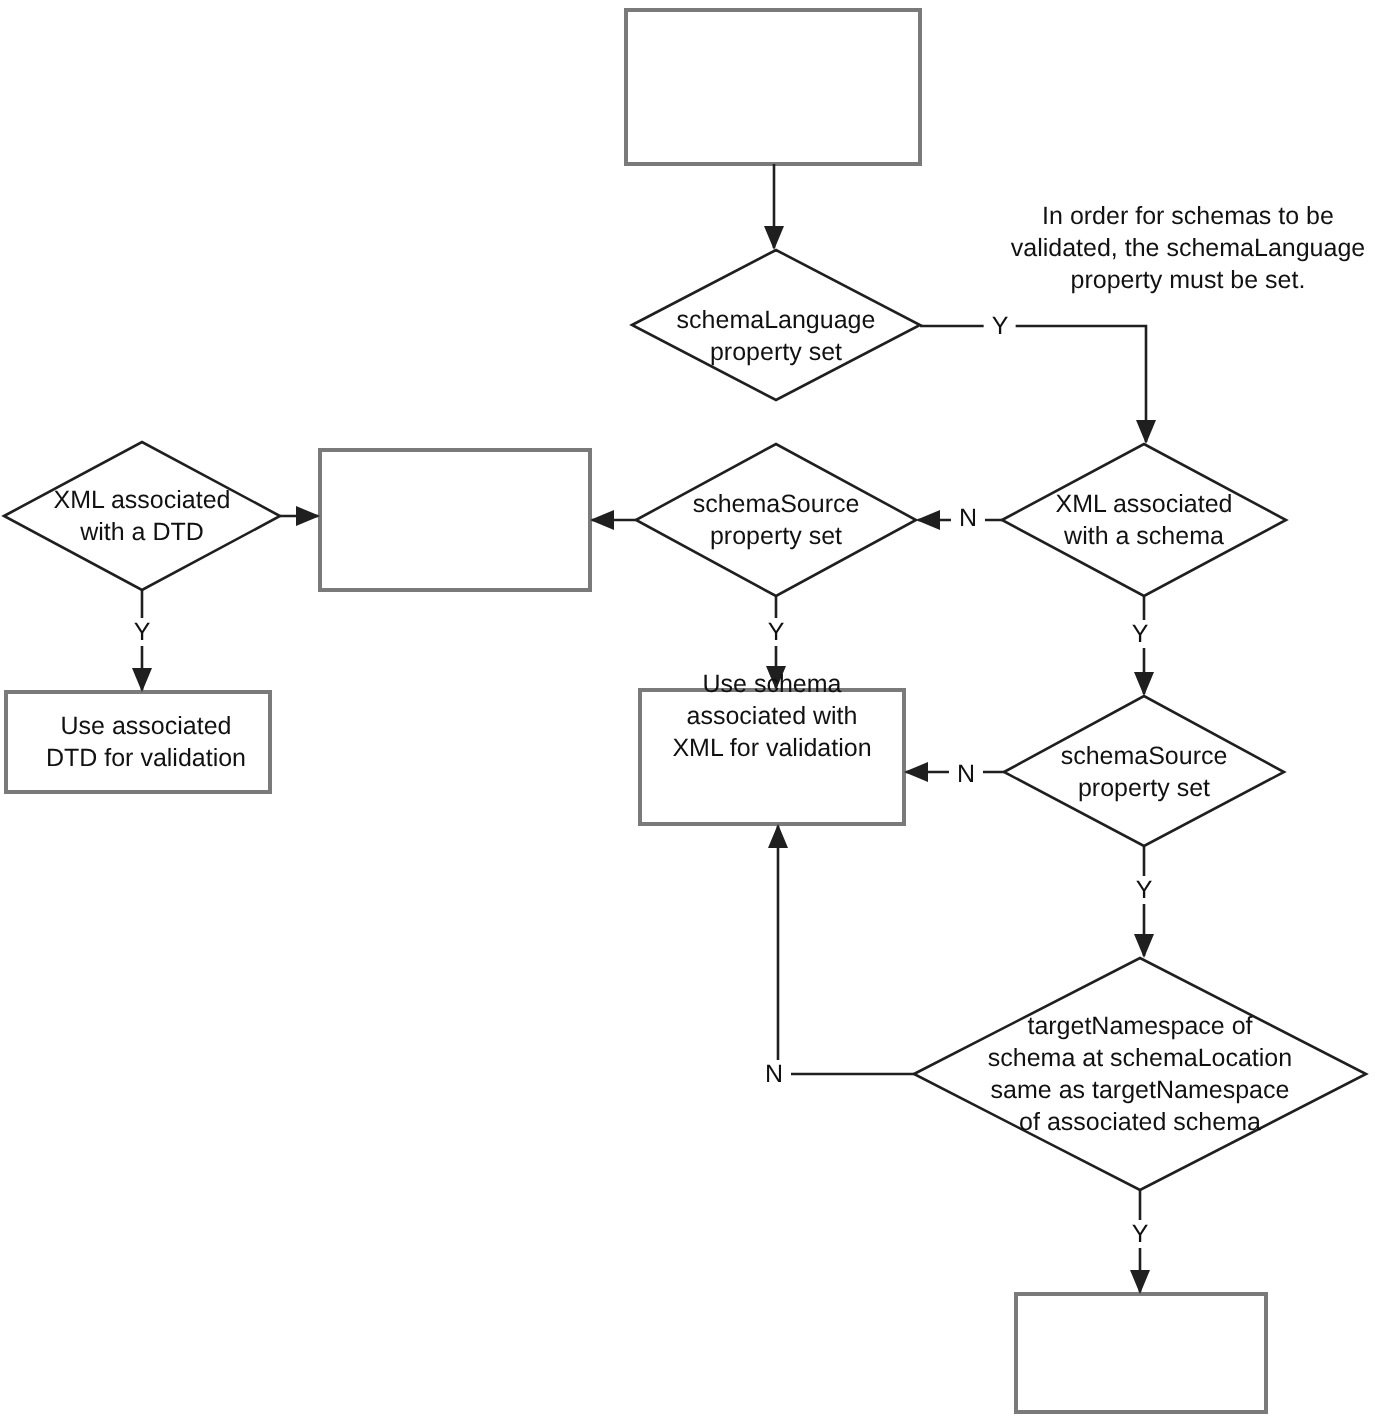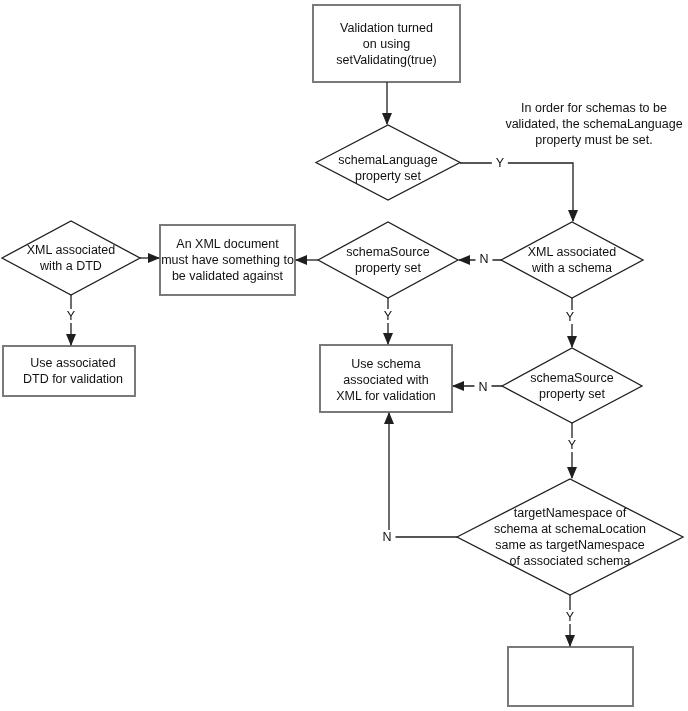--- a/index.html
+++ b/index.html
@@ -73,40 +73,34 @@
     <path class="connector" d="M318 260 H296" marker-end="url(#arrow)"></path>
     <path class="connector" d="M388 298 V344" marker-end="url(#arrow)"></path>
     <path class="connector" d="M140 258 H159" marker-end="url(#arrow)"></path>
     <path class="connector" d="M71 295 V345" marker-end="url(#arrow)"></path>
     <path class="connector" d="M502 386 H453" marker-end="url(#arrow)"></path>
     <path class="connector" d="M572 423 V478" marker-end="url(#arrow)"></path>
     <path class="connector" d="M457 537 H389 V413" marker-end="url(#arrow)"></path>
     <path class="connector" d="M570 595 V646" marker-end="url(#arrow)"></path>
   </svg>
 
-  <div class="node-label" style="left:386.5px; top:44px;  width:150px">Validation turned
-on using
-setValidating(true)</div>
   <div class="node-label" style="left:594px;   top:124px; width:240px">In order for schemas to be
 validated, the schemaLanguage
 property must be set.</div>
   <div class="node-label" style="left:388px;   top:168px; width:150px">schemaLanguage
 property set</div>
   <div class="node-label" style="left:572px;   top:260px; width:150px">XML associated
 with a schema</div>
   <div class="node-label" style="left:388px;   top:260px; width:150px">schemaSource
 property set</div>
-  <div class="node-label" style="left:227.5px; top:260px; width:140px">An XML document
-must have something to
-be validated against</div>
   <div class="node-label" style="left:71px;    top:258px; width:140px">XML associated
 with a DTD</div>
   <div class="node-label" style="left:73px;    top:371px; width:140px">Use associated
 DTD for validation</div>
-  <div class="node-label" style="left:386px;   top:380px; width:140px">Use schema
+  <div class="node-label" style="left:386px;   top:358px; width:140px">Use schema
 associated with
 XML for validation</div>
   <div class="node-label" style="left:572px;   top:386px; width:150px">schemaSource
 property set</div>
   <div class="node-label" style="left:570px;   top:537px; width:240px">targetNamespace of
 schema at schemaLocation
 same as targetNamespace
 of associated schema</div>
 
   <div class="edge-label" style="left:500px; top:163px">Y</div>

